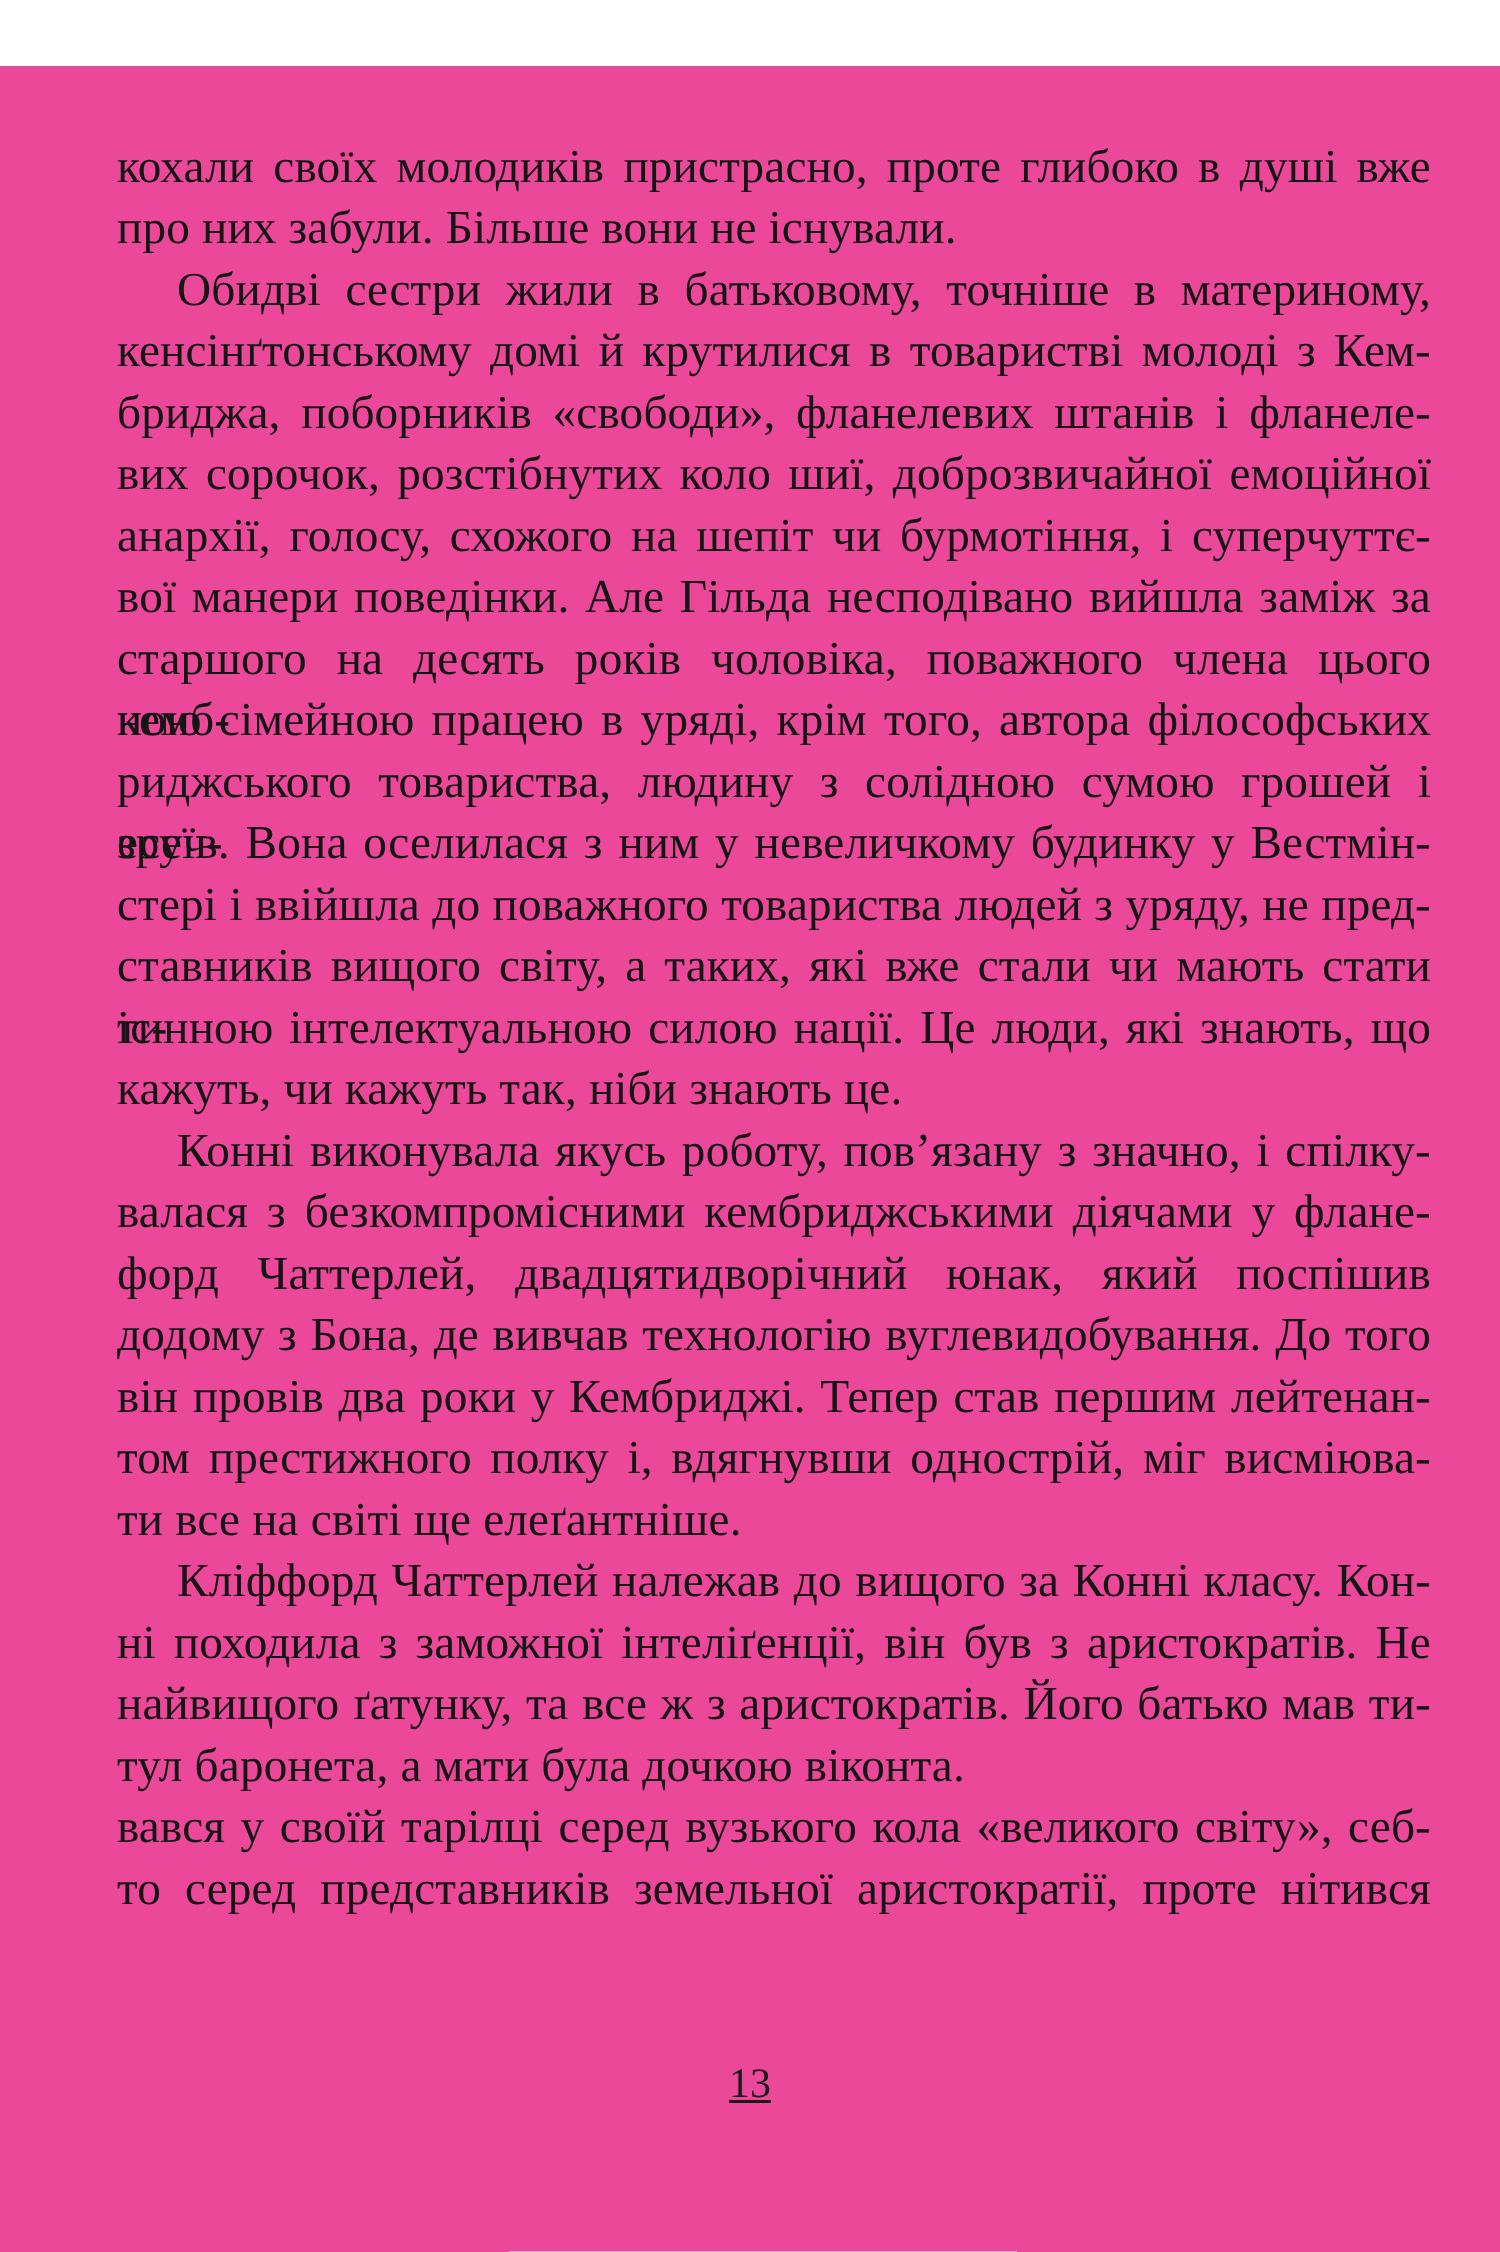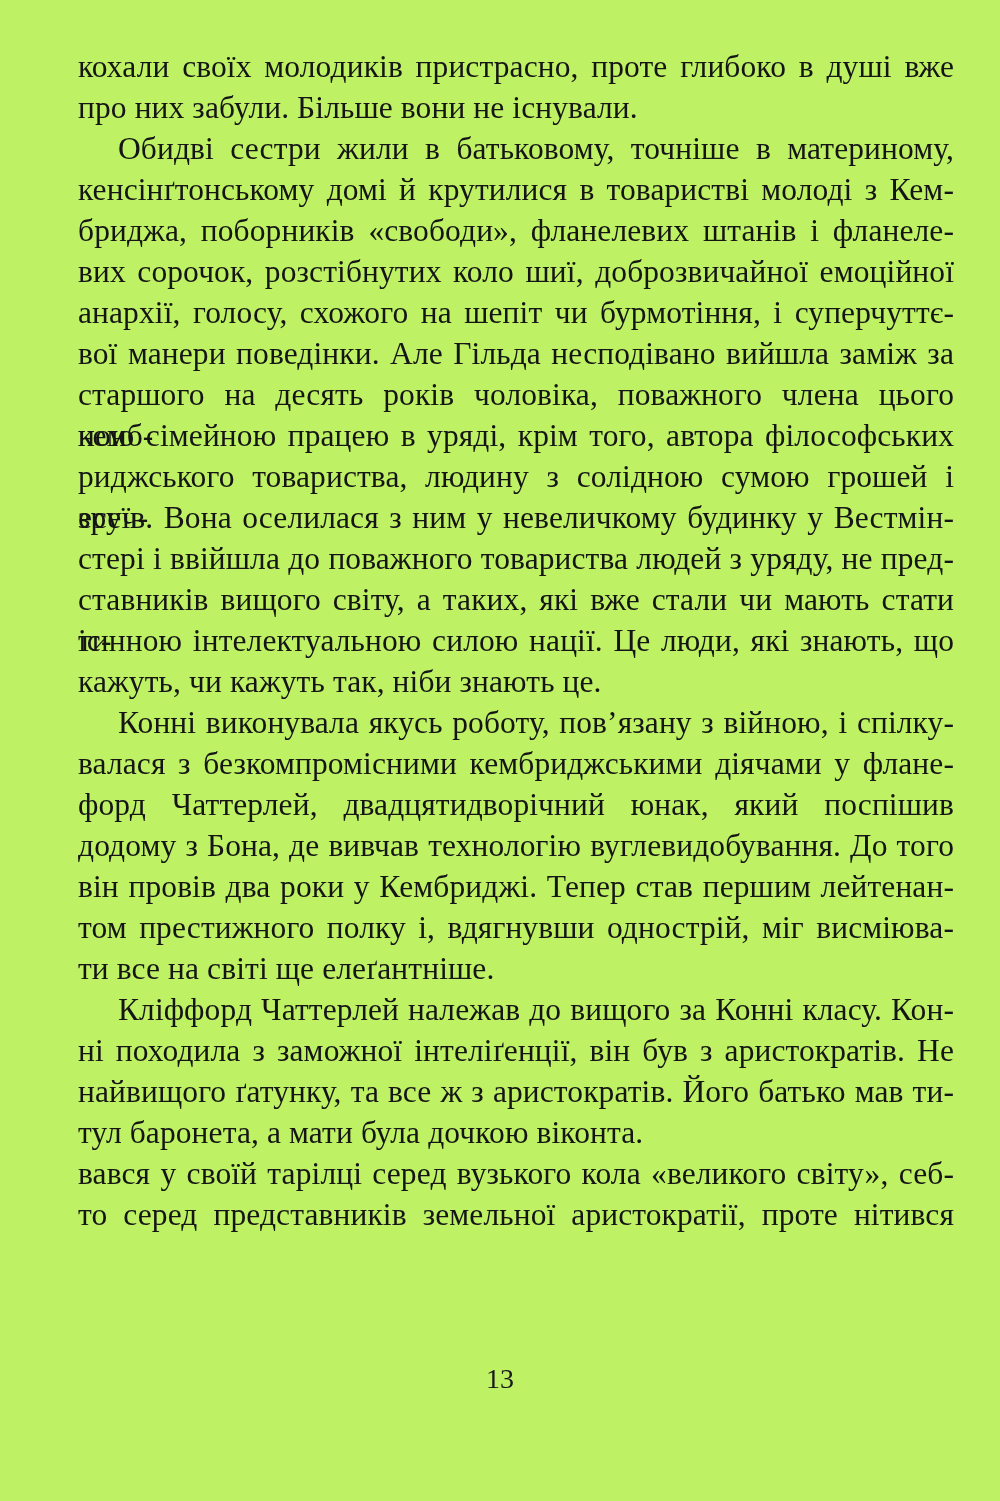--- a/index.html
+++ b/index.html
@@ -11,22 +11,23 @@
     width: 1000px;
     height: 1501px;
     position: relative;
     font-family: "Liberation Serif", "DejaVu Serif", serif;
     color: #151515;
     -webkit-font-smoothing: antialiased;
   }
   .page {
     position: absolute;
     inset: 0;
-    background: #bef264;
+    background: #ec4899;
     overflow: hidden;
+    margin-top: 44px;
   }
   .text-block {
     position: absolute;
     left: 78px;
     top: 46px;
     width: 876px;
     font-size: 31.5px;
     line-height: 41px;
     letter-spacing: 0.1px;
   }
@@ -43,29 +44,30 @@
     overflow: visible;
   }
   .line.indent {
     text-indent: 40px;
   }
   .line.para-end {
     text-align-last: left;
   }
   .page-number {
     position: absolute;
-    top: 1361px;
+    top: 1328px;
     left: 0;
     width: 100%;
     text-align: center;
     font-size: 28px;
     line-height: 36px;
     color: #1a1a1a;
     font-feature-settings: "onum" 1;
     font-variant-numeric: oldstyle-nums;
+    text-decoration: underline;
   }
 </style>
 </head>
 <body>
 
 <div class="page">
   <div class="text-block">
       <div class="paragraph">
         <div class="line">кохали своїх молодиків пристрасно, проте глибоко в душі вже</div>
         <div class="line para-end">про них забули. Більше вони не існували.</div>
@@ -80,21 +82,21 @@
         <div class="line">старшого на десять років чоловіка, поважного члена цього кемб-</div>
         <div class="line">ною сімейною працею в уряді, крім того, автора філософських</div>
         <div class="line">риджського товариства, людину з солідною сумою грошей і зруч-</div>
         <div class="line">есеїв. Вона оселилася з ним у невеличкому будинку у Вестмін-</div>
         <div class="line">стері і ввійшла до поважного товариства людей з уряду, не пред-</div>
         <div class="line">ставників вищого світу, а таких, які вже стали чи мають стати іс-</div>
         <div class="line">тинною інтелектуальною силою нації. Це люди, які знають, що</div>
         <div class="line para-end">кажуть, чи кажуть так, ніби знають це.</div>
       </div>
       <div class="paragraph">
-        <div class="line indent">Конні виконувала якусь роботу, пов’язану з війною, і спілку-</div>
+        <div class="line indent">Конні виконувала якусь роботу, пов’язану з значно, і спілку-</div>
         <div class="line">валася з безкомпромісними кембриджськими діячами у флане-</div>
         <div class="line">форд Чаттерлей, двадцятидворічний юнак, який поспішив</div>
         <div class="line">додому з Бона, де вивчав технологію вуглевидобування. До того</div>
         <div class="line">він провів два роки у Кембриджі. Тепер став першим лейтенан-</div>
         <div class="line">том престижного полку і, вдягнувши однострій, міг висміюва-</div>
         <div class="line para-end">ти все на світі ще елеґантніше.</div>
       </div>
       <div class="paragraph">
         <div class="line indent">Кліффорд Чаттерлей належав до вищого за Конні класу. Кон-</div>
         <div class="line">ні походила з заможної інтеліґенції, він був з аристократів. Не</div>

